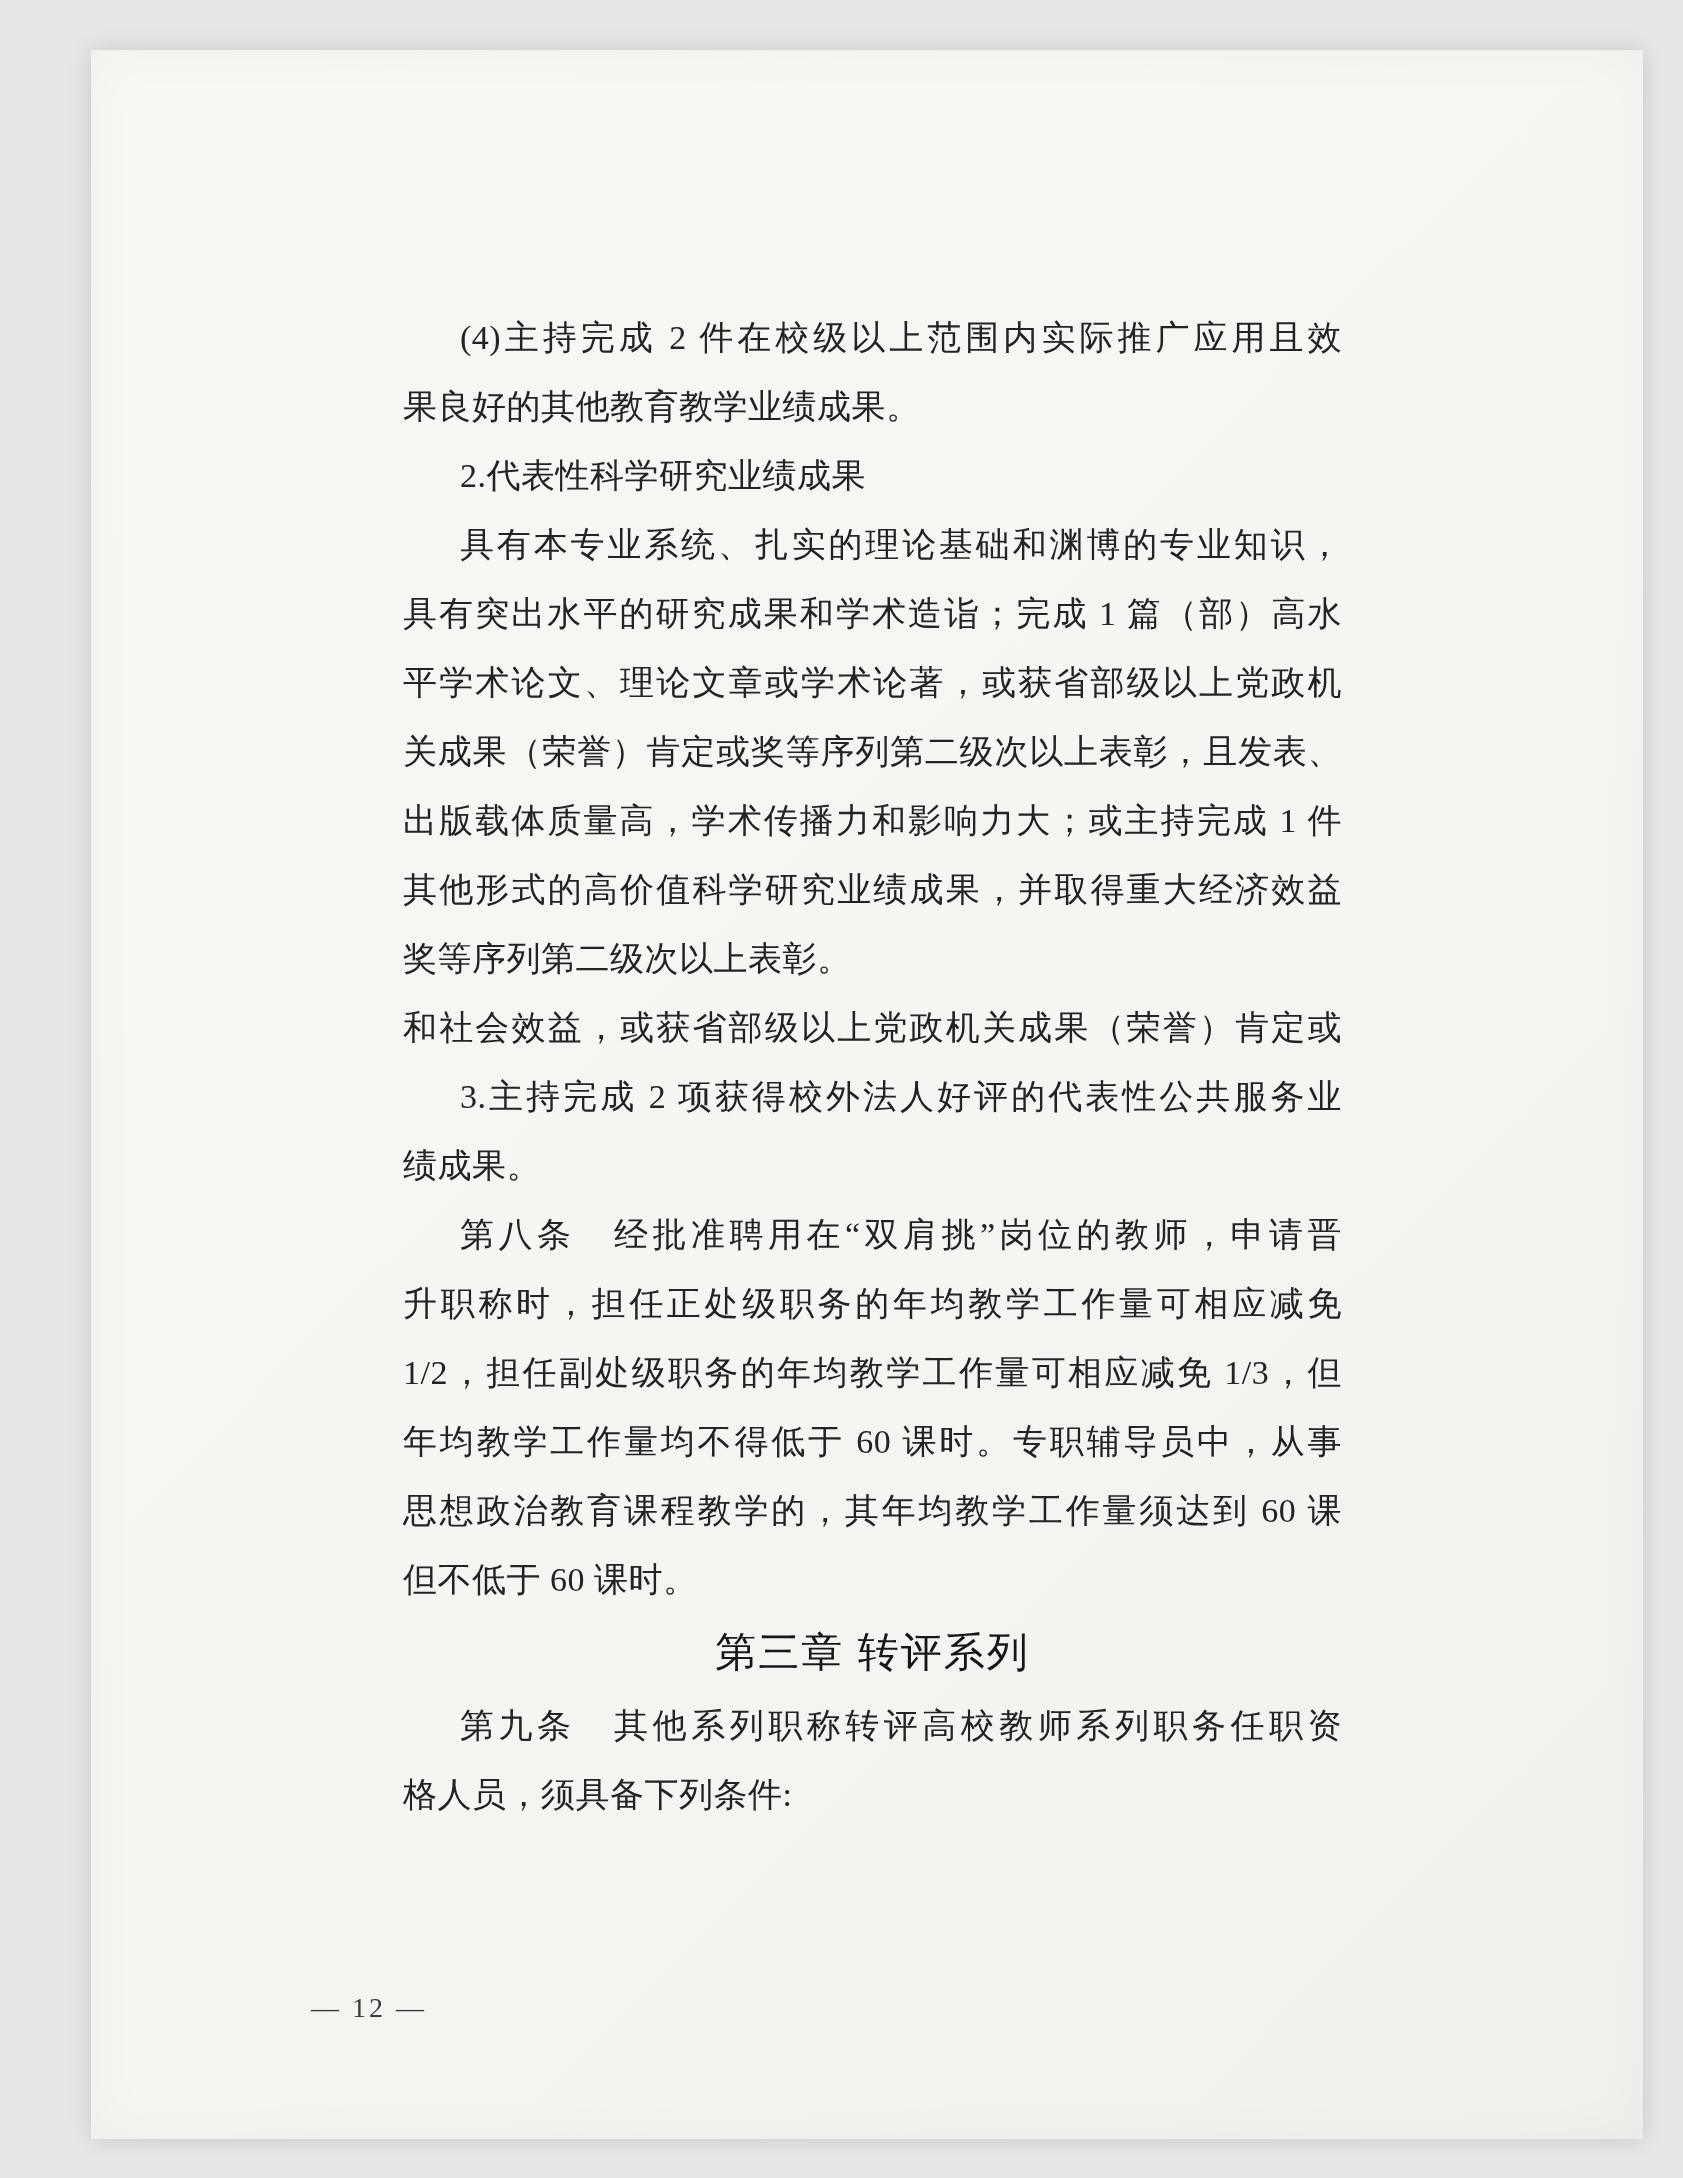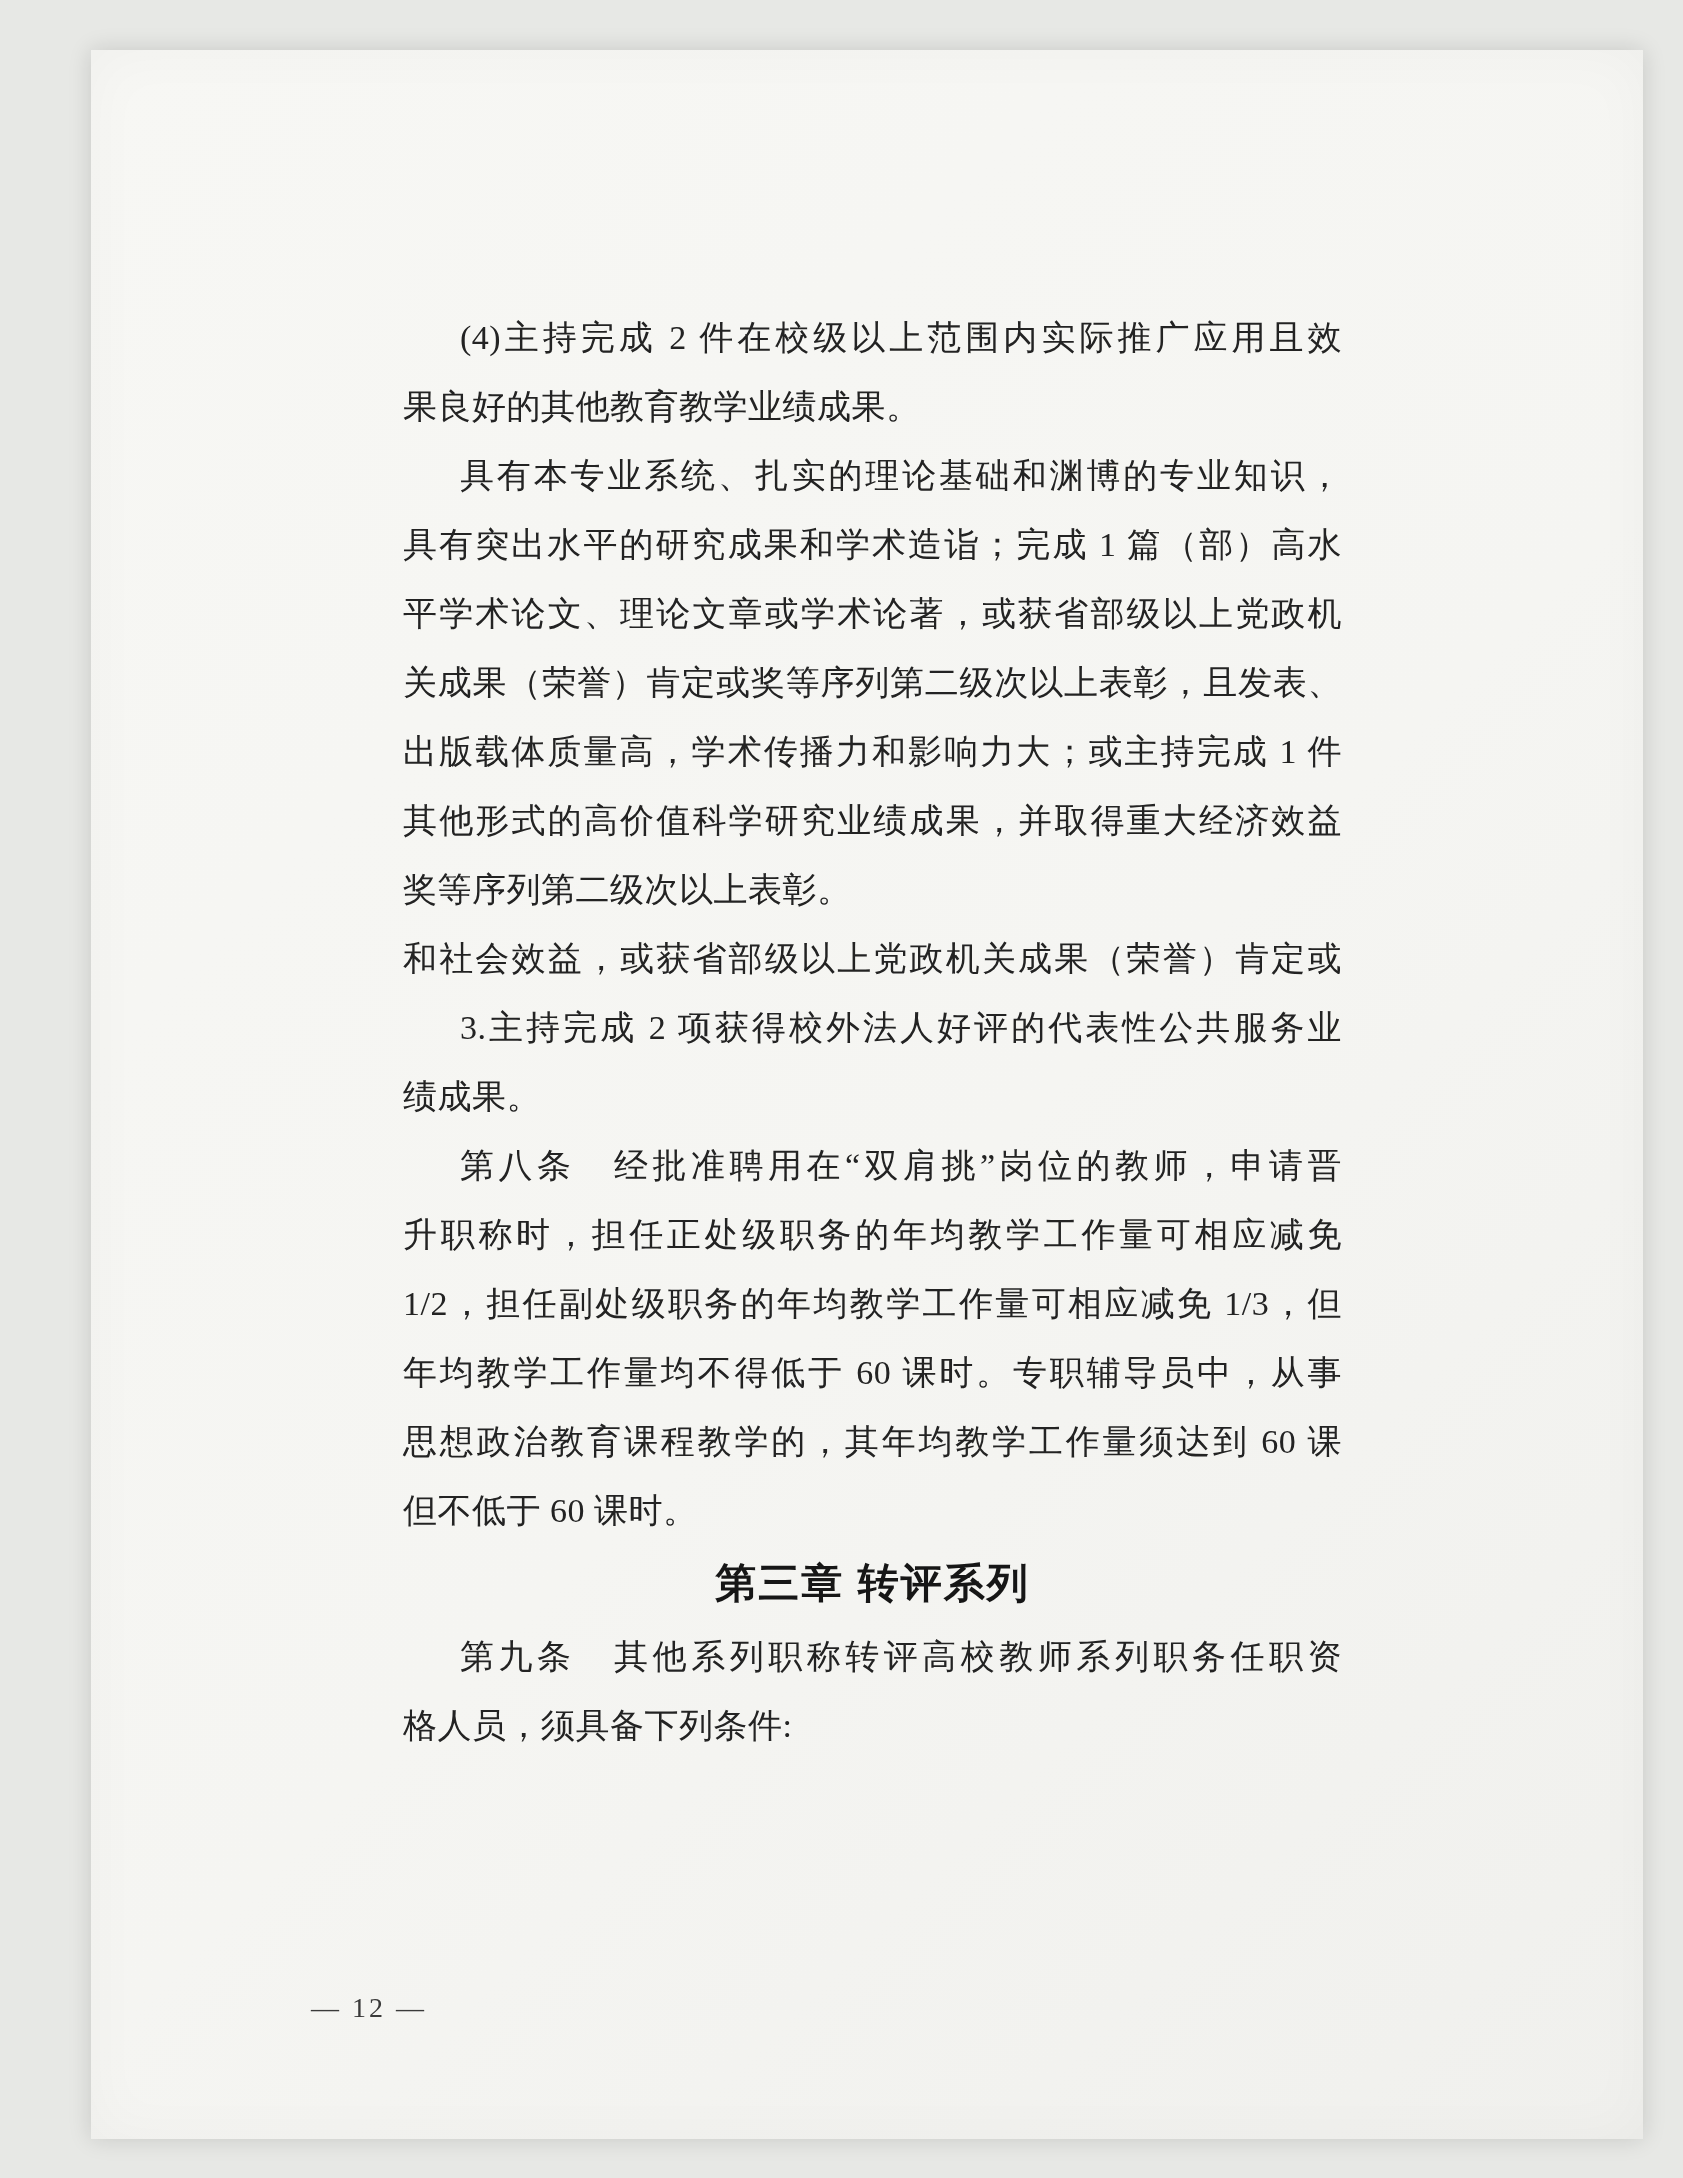--- a/index.html
+++ b/index.html
@@ -41,21 +41,21 @@
     text-align-last: left;
   }
   .fill { text-align-last: justify; }
   .indent { text-indent: 57px; }
 
   .heading {
     height: 77px;
     line-height: 77px;
     text-align: center;
     font-family: "Liberation Sans", "DejaVu Sans", sans-serif;
-    font-weight: bold;
+    font-weight: normal;
     font-size: 41px;
     color: #161616;
     letter-spacing: 2px;
   }
 
   .pagenum {
     position: absolute;
     left: 220px;
     top: 1942px;
     font-size: 28px;
@@ -65,20 +65,21 @@
 </style>
 </head>
 <body>
 
 <div class="canvas">
   <div class="sheet">
 
     <div class="textblock">
       <div class="line indent fill">(4)主持完成 2 件在校级以上范围内实际推广应用且效</div>
       <div class="line">果良好的其他教育教学业绩成果。</div>
+      <div class="line indent">2.代表性科学研究业绩成果</div>
       <div class="line indent fill">具有本专业系统、扎实的理论基础和渊博的专业知识，</div>
       <div class="line fill">具有突出水平的研究成果和学术造诣；完成 1 篇（部）高水</div>
       <div class="line fill">平学术论文、理论文章或学术论著，或获省部级以上党政机</div>
       <div class="line fill">关成果（荣誉）肯定或奖等序列第二级次以上表彰，且发表、</div>
       <div class="line fill">出版载体质量高，学术传播力和影响力大；或主持完成 1 件</div>
       <div class="line fill">其他形式的高价值科学研究业绩成果，并取得重大经济效益</div>
       <div class="line">奖等序列第二级次以上表彰。</div>
       <div class="line fill">和社会效益，或获省部级以上党政机关成果（荣誉）肯定或</div>
       <div class="line indent fill">3.主持完成 2 项获得校外法人好评的代表性公共服务业</div>
       <div class="line">绩成果。</div>

